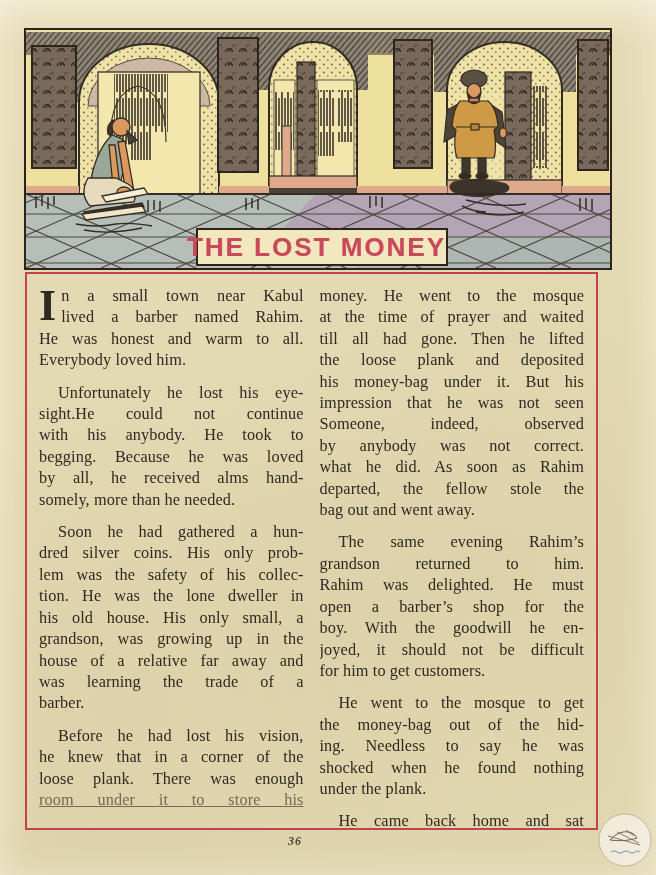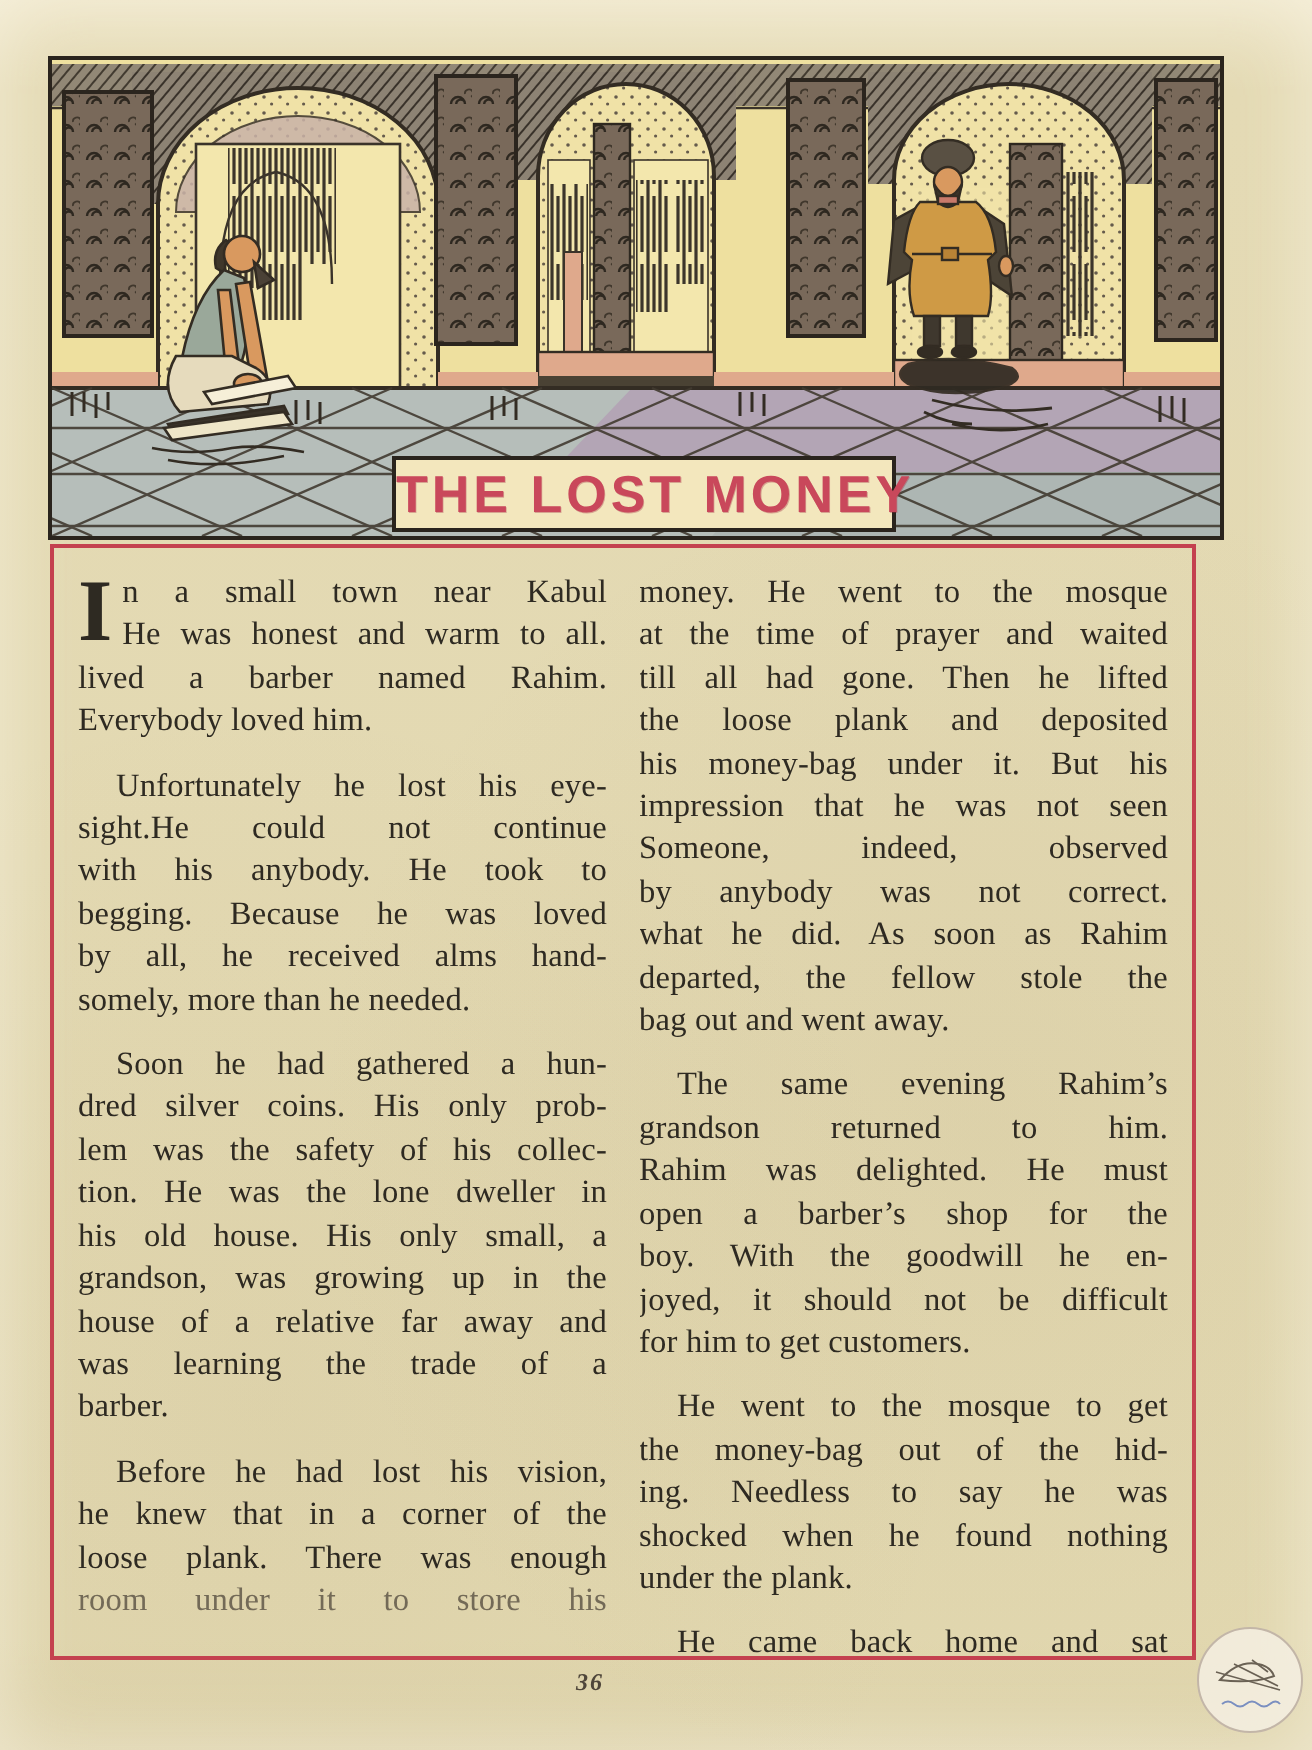--- a/index.html
+++ b/index.html
@@ -17,21 +17,21 @@
     box-shadow:inset 0 0 40px rgba(255,252,240,0.55);
   }
   .illustration{
     position:absolute;left:24px;top:28px;width:584px;height:238px;
     border:2.5px solid #2a241d;box-sizing:content-box;background:#eee09f;
   }
   .illustration svg{display:block;}
   .title-banner{
     position:absolute;left:196px;top:228px;width:252px;height:38px;
     background:#f3e7bd;border:2px solid #2a241d;box-sizing:border-box;
-    display:flex;align-items:center;justify-content:flex-start;
+    display:flex;align-items:center;justify-content:flex-end;
   }
   .title-banner span{
     font-family:"Liberation Sans", sans-serif;font-weight:bold;
     font-size:26px;letter-spacing:2px;color:#c9485b;white-space:nowrap;
     text-shadow:0.4px 0.4px 0 rgba(160,40,60,0.35);
   }
   .text-frame{
     position:absolute;left:25px;top:272px;width:573px;height:558px;
     border:2px solid #c4414f;box-sizing:border-box;
     padding:11px 12px 0 12px;display:flex;gap:16px;
@@ -39,21 +39,21 @@
   .col{flex:1;min-width:0;}
   .para{margin:0 0 11px 0;}
   .line{
     font-size:16.3px;line-height:21.4px;color:#2e2a22;
     text-align:justify;text-align-last:justify;
     white-space:normal;overflow:hidden;
     letter-spacing:0.1px;
   }
   .line.no-justify{text-align-last:left;}
   .line.indent{text-indent:19px;}
-  .line.faded{color:#736a57;}
+  .line.faded{color:#736a57;text-decoration:underline;}
   .dropcap{
     float:left;font-weight:bold;font-size:44px;line-height:40px;
     padding:1px 5px 0 0;color:#2e2a22;
   }
   .page-number{
     position:absolute;left:288px;top:834px;
     font-style:italic;font-weight:bold;font-size:12px;color:#4f463a;
     letter-spacing:1px;
   }
   .stamp{position:absolute;left:596px;top:810px;width:58px;height:60px;}
@@ -220,22 +220,22 @@
 
   <div class="title-banner">
     <span>THE LOST MONEY</span>
   </div>
 
   <div class="text-frame">
     <div class="col">
         <div class="para">
           <span class="dropcap">I</span>
           <div class="line">n a small town near Kabul</div>
+          <div class="line">lived a barber named Rahim.</div>
           <div class="line">He was honest and warm to all.</div>
-          <div class="line">lived a barber named Rahim.</div>
           <div class="line no-justify">Everybody loved him.</div>
         </div>
         <div class="para">
           <div class="line indent">Unfortunately he lost his eye-</div>
           <div class="line">sight.He could not continue</div>
           <div class="line">with his anybody. He took to</div>
           <div class="line">begging. Because he was loved</div>
           <div class="line">by all, he received alms hand-</div>
           <div class="line no-justify">somely, more than he needed.</div>
         </div>

